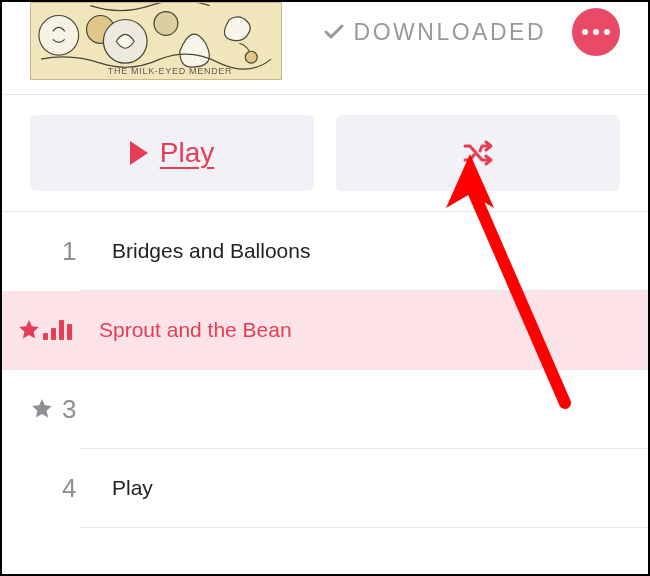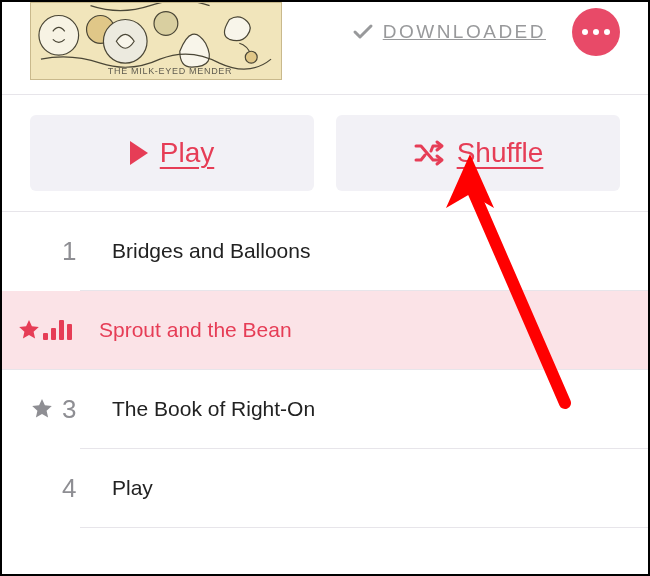--- a/index.html
+++ b/index.html
@@ -4,21 +4,21 @@
   <style>
     * { margin:0; padding:0; box-sizing:border-box; font-family:-apple-system,BlinkMacSystemFont,"Helvetica Neue",Arial,sans-serif; }
     body { width:650px; height:576px; background:#fff; border:2px solid #000; position:relative; overflow:hidden; }
     .header-row { display:flex; align-items:flex-end; padding:0 28px 14px; height:92px; }
     .cover { width:252px; height:78px; border:1px solid #c9b98c; background:#f3e7c0; position:relative; overflow:hidden; }
     .cover svg { width:100%; height:100%; display:block; }
     .cover-caption { position:absolute; bottom:3px; left:0; right:0; text-align:center; font-size:9px; letter-spacing:.7px; color:#3a3934; font-weight:500; opacity:.8;margin-left:28px; }
     .hdr-right { flex:1; display:flex; align-items:center; justify-content:flex-end; gap:26px; height:100%; padding-bottom:18px;}
     .dl { display:flex; align-items:center; gap:8px; color:#98999b; }
     .dl-check svg{ width:24px; height:24px; display:block;}
-    .dl-text { font-size:19px; letter-spacing:2.5px; font-weight:500;text-decoration:underline; }
+    .dl-text { font-size:23px; letter-spacing:2.5px; font-weight:500; }
     .more-btn { width:48px; height:48px; border-radius:50%; background:#e84a68; display:flex; align-items:center; justify-content:center; }
     .more-btn span{ display:flex; gap:5px;}
     .more-btn i{ width:6px; height:6px; border-radius:50%; background:#fff; display:block;}
 
     .hr { height:1px; background:#e7e5ea; }
     .hr-full{ margin:0;}
     .buttons { display:flex; gap:22px; padding:20px 28px; }
     .act-btn { flex:1; background:#f2f1f6; border-radius:6px; height:76px; display:flex; align-items:center; justify-content:center; }
     .act-inner { display:flex; align-items:center; gap:12px; color:#e63d56; font-size:28px; font-weight:500; }
     .act-label { text-decoration:underline; text-underline-offset:5px; text-decoration-thickness:2px; }
@@ -95,21 +95,20 @@
   <div class="act-btn">
     <div class="act-inner">
       <span class="shuf-icn">
         <svg viewBox="0 0 32 28">
             <g fill="none" stroke="#e63d56" stroke-width="3" stroke-linecap="round" stroke-linejoin="round">
           <path d="M3 7h5l12 14h6M3 21h5l4-5M18 12l2-5h6"></path>
           <path d="M24 3l5 4-5 4M24 17l5 4-5 4"></path>
             </g>
         </svg>
       </span>
-      <span class="act-label">Shuffle</span>
     </div>
   </div>
 </div>
 
 <div class="hr hr-full"></div>
 
 <div class="tracks">
 
   <div class="track">
     <span class="star-col"></span>
@@ -134,21 +133,20 @@
   </div>
   <div class="tsep" style="margin-left:0"></div>
 
   <div class="track">
     <span class="star-col">
       <svg viewBox="0 0 24 24">
           <path fill="#8e8e93" d="M12 2l2.9 6.3 6.9.7-5.2 4.7 1.5 6.8L12 17l-6.1 3.5 1.5-6.8L2.2 9l6.9-.7z"></path>
         </svg>
     </span>
     <span class="num">3</span>
-    <span class="title">The Book of Right-On</span>
   </div>
   <div class="tsep"></div>
 
   <div class="track">
     <span class="star-col"></span>
     <span class="num">4</span>
     <span class="title">Play</span>
   </div>
   <div class="tsep"></div>
 

